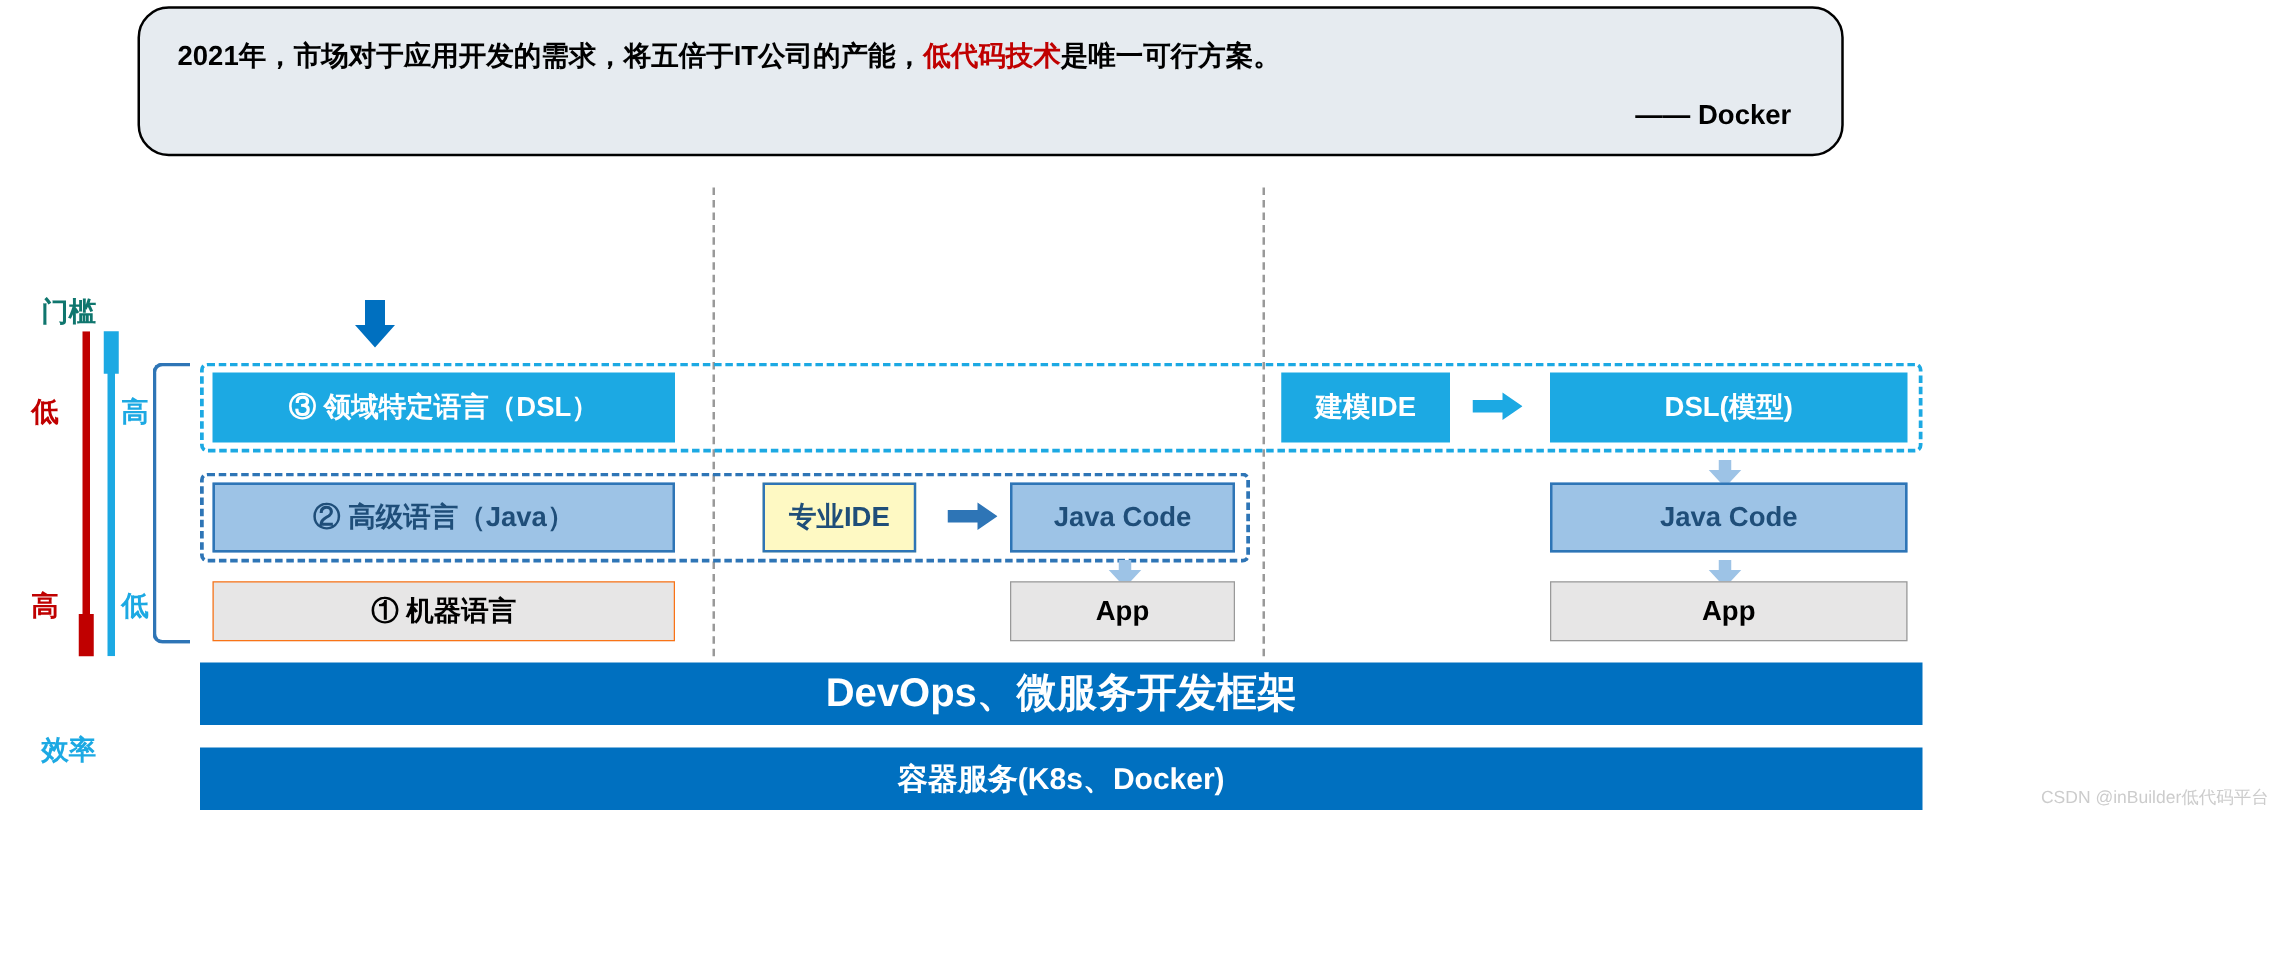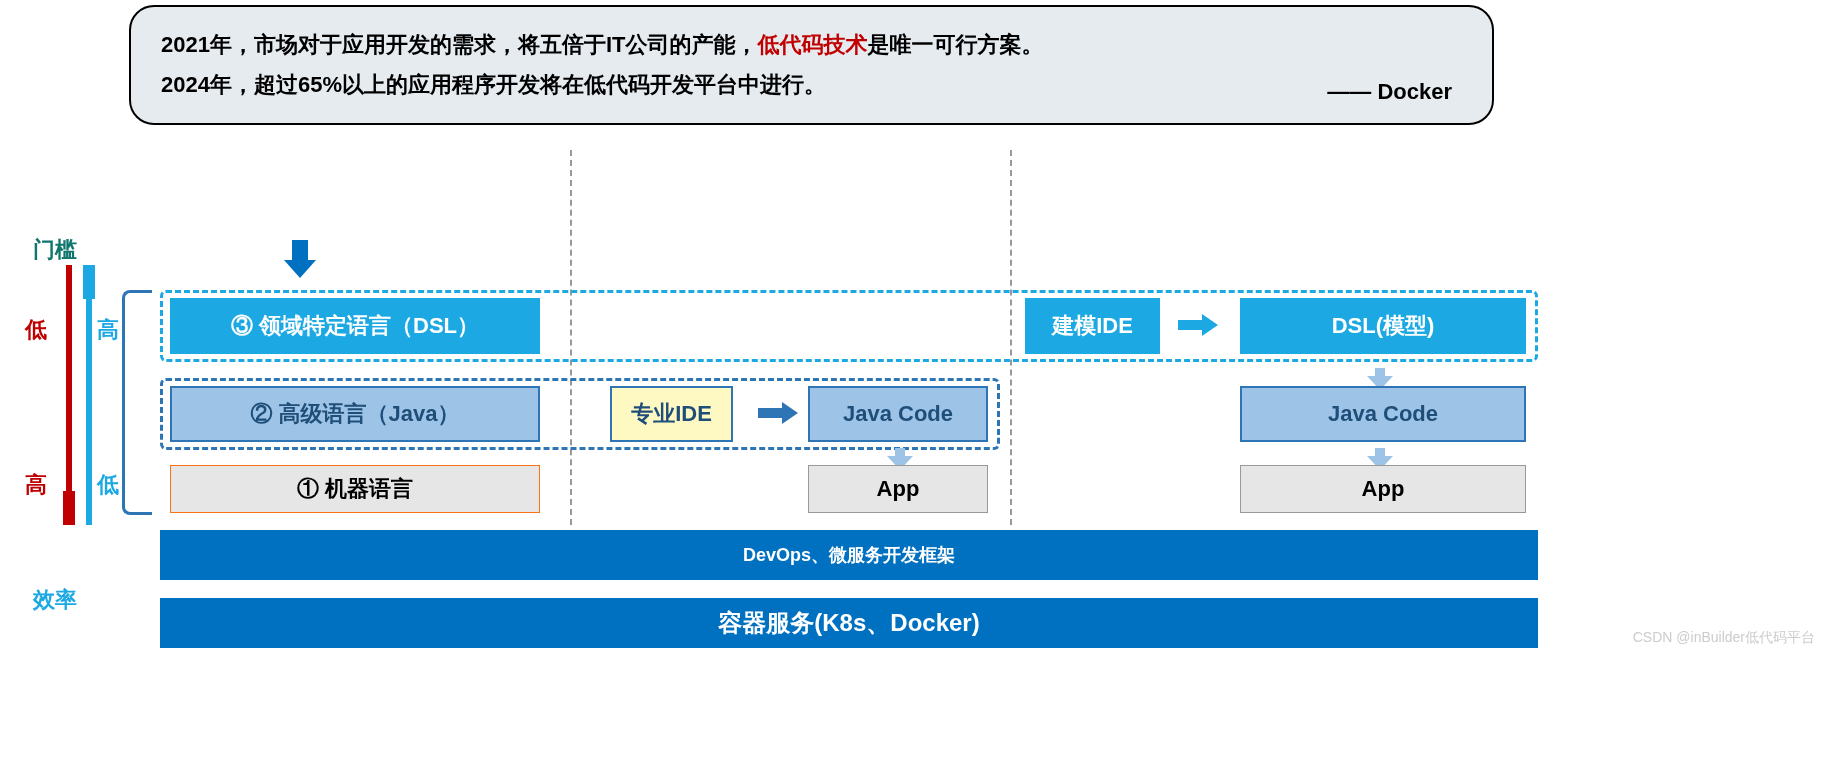--- a/index.html
+++ b/index.html
@@ -1,18 +1,18 @@
 <!DOCTYPE html>
 <html><head>
   <meta charset="utf-8">
   <style>
     * { margin: 0; padding: 0; box-sizing: border-box; }
     body { font-family: "Microsoft YaHei", Arial, sans-serif; background: #fff; width: 1835px; height: 777px; position: relative; }
     
-    .quote-box { position: absolute; left: 110px; top: 5px; width: 1365px; height: 120px; background: #e6ebf0; border: 2px solid #000; border-radius: 25px; padding: 18px 30px; margin-left: 19px; }
+    .quote-box { position: absolute; left: 110px; top: 5px; width: 1365px; height: 120px; background: #e6ebf0; border: 2px solid #000; border-radius: 25px; padding: 18px 30px; }
     .quote-line { font-size: 22px; font-weight: bold; line-height: 1.8; }
     .highlight-red { color: #c00000; }
     .quote-source { position: absolute; right: 40px; bottom: 18px; font-size: 22px; font-weight: bold; }
     
     .axis-area { position: absolute; left: 25px; top: 235px; width: 110px; height: 340px; }
     .axis-label-top { color: #0f766e; font-size: 22px; font-weight: bold; position: absolute; left: 8px; top: 0; }
     .axis-label-bottom { color: #1ca9e3; font-size: 22px; font-weight: bold; position: absolute; left: 8px; top: 312px; margin-top: 38px; }
     .axis-red-low { color: #c00000; font-size: 22px; font-weight: bold; position: absolute; left: 0px; top: 80px; }
     .axis-red-high { color: #c00000; font-size: 22px; font-weight: bold; position: absolute; left: 0px; top: 235px; }
     .axis-blue-high { color: #1ca9e3; font-size: 22px; font-weight: bold; position: absolute; left: 72px; top: 80px; }
@@ -37,38 +37,37 @@
     .box-java { position: absolute; left: 170px; top: 386px; width: 370px; height: 56px; background: #9dc3e6; border: 2px solid #2e75b6; color: #1f4e79; font-size: 22px; font-weight: bold; display: flex; align-items: center; justify-content: center; }
     .box-pro-ide { position: absolute; left: 610px; top: 386px; width: 123px; height: 56px; background: #fef9c3; border: 2px solid #2e75b6; color: #1f4e79; font-size: 22px; font-weight: bold; display: flex; align-items: center; justify-content: center; }
     .box-java-code { position: absolute; left: 808px; top: 386px; width: 180px; height: 56px; background: #9dc3e6; border: 2px solid #2e75b6; color: #1f4e79; font-size: 22px; font-weight: bold; display: flex; align-items: center; justify-content: center; }
     .box-java-code-2 { position: absolute; left: 1240px; top: 386px; width: 286px; height: 56px; background: #9dc3e6; border: 2px solid #2e75b6; color: #1f4e79; font-size: 22px; font-weight: bold; display: flex; align-items: center; justify-content: center; }
     .arrow-h2 { position: absolute; left: 758px; top: 400px; color: #2e75b6; font-size: 28px; }
     
     .box-machine { position: absolute; left: 170px; top: 465px; width: 370px; height: 48px; background: #e7e6e6; border: 1px solid #f97316; color: #000; font-size: 22px; font-weight: bold; display: flex; align-items: center; justify-content: center; }
     .box-app-1 { position: absolute; left: 808px; top: 465px; width: 180px; height: 48px; background: #e7e6e6; border: 1px solid #999; color: #000; font-size: 22px; font-weight: bold; display: flex; align-items: center; justify-content: center; }
     .box-app-2 { position: absolute; left: 1240px; top: 465px; width: 286px; height: 48px; background: #e7e6e6; border: 1px solid #999; color: #000; font-size: 22px; font-weight: bold; display: flex; align-items: center; justify-content: center; }
     
-    .box-devops { position: absolute; left: 160px; top: 530px; width: 1378px; height: 50px; background: #0070c0; color: #fff; font-size: 18px; font-weight: bold; display: flex; align-items: center; justify-content: center; }
+    .box-devops { position: absolute; left: 160px; top: 530px; width: 1378px; height: 50px; background: #0070c0; color: #fff; font-size: 32px; font-weight: bold; display: flex; align-items: center; justify-content: center; }
     .box-k8s { position: absolute; left: 160px; top: 598px; width: 1378px; height: 50px; background: #0070c0; color: #fff; font-size: 24px; font-weight: bold; display: flex; align-items: center; justify-content: center; }
     
     .vline1 { position: absolute; left: 570px; top: 150px; height: 375px; border-left: 2px dashed #999; }
     .vline2 { position: absolute; left: 1010px; top: 150px; height: 375px; border-left: 2px dashed #999; }
     
     .watermark { position: absolute; right: 20px; bottom: 130px; color: #ccc; font-size: 14px; }
     
     .arrow-right-svg { width: 40px; height: 26px; }
   </style>
 </head>
 <body>
 
 <div class="quote-box">
   <div class="quote-line">
     <span>2021年，市场对于应用开发的需求，将五倍于IT公司的产能，</span><span class="highlight-red">低代码技术</span><span>是唯一可行方案。</span>
   </div>
-  <div class="quote-line">2024年，超过65%以上的应用程序开发将在低代码开发平台中进行。</div>
   <div class="quote-source">—— Docker</div>
 </div>
 
 <div class="vline1"></div>
 <div class="vline2"></div>
 
 <div class="axis-area">
   <div class="axis-label-top">门槛</div>
   <div class="axis-label-bottom">效率</div>
   <div class="axis-red-low">低</div>

